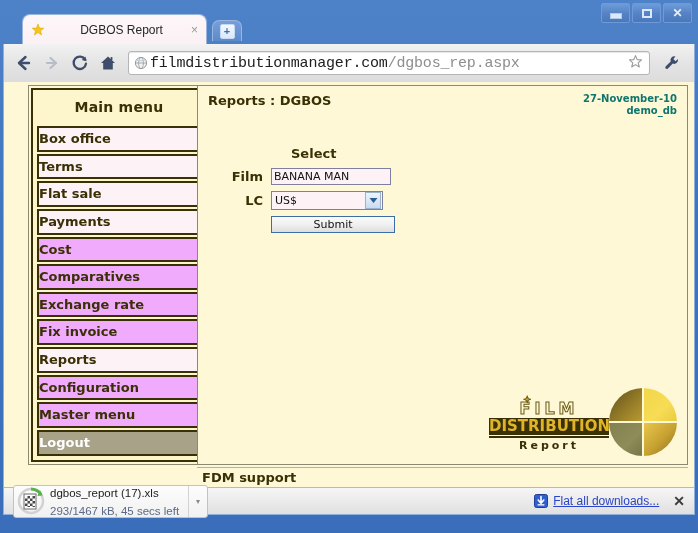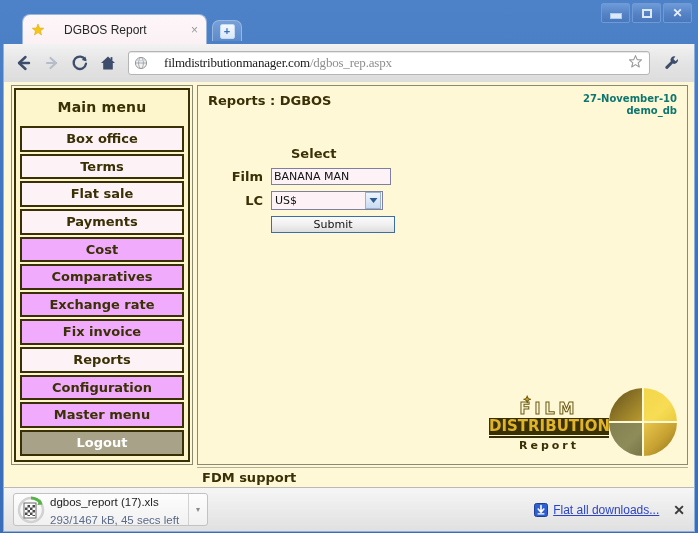--- a/index.html
+++ b/index.html
@@ -51,25 +51,26 @@
     border: 1px solid #9ab6dc; border-bottom: none;
     box-sizing: border-box;
     display:flex; align-items:center;
   }
   .tab-favicon {
     margin-left: 8px; width: 14px; height: 14px;
     display:inline-block; position:relative;
   }
   .tab-favicon svg { display:block; }
   .tab-title {
-    margin-left: 19px;
+    margin-left: 7px;
     font-size: 12px; color:#262626;
     font-family: "Liberation Sans", sans-serif;
     white-space:nowrap; overflow:hidden; text-overflow:ellipsis;
     flex: 1;
+    text-align: center;
   }
   .tab-close {
     margin-right:8px; color:#9a9a9a; font-size:12px; line-height:1;
     font-family:"Liberation Sans",sans-serif;
   }
   .newtab {
     position:absolute; left: 212px; top: 6px;
     width: 30px; height: 21px;
     background: linear-gradient(180deg,#76a0da 0%,#5d8ac9 100%);
     border-radius: 7px 7px 0 0;
@@ -103,22 +104,22 @@
   .omnibox {
     flex: 1; height: 24px; margin: 0 8px 0 6px;
     background:#fff;
     border:1px solid #b5b5b5; border-radius:3px;
     box-shadow: inset 0 1px 1px rgba(0,0,0,.10);
     display:flex; align-items:center;
     box-sizing:border-box; position:relative;
   }
   .omni-globe { margin-left:5px; display:flex; align-items:center;}
   .omni-url {
-    margin-left:16px; font-size:13px;
-    font-family:Liberation Serif, serif;
+    margin-left:2px; font-size:15px;
+    font-family:Liberation Mono, monospace;
     color:#202020; white-space:nowrap; flex:1;
     letter-spacing:-0.2px;
   }
   .omni-url .path { color:#8e8e8e; }
   .omni-star { margin-right:6px; }
   .tb-wrench { margin-right:8px; }
 
   
   .viewport {
     position:absolute; left:3px; top:82px;
@@ -129,21 +130,21 @@
     overflow:hidden;
   }
   .page {
     position:absolute; left:0; top:0; width:690px; height:403px;
     background:#FFF8D6;
     font-family:"DejaVu Sans", sans-serif;
   }
 
   
   .sidebar {
-    position:absolute; left:7px; top:3px;
+    position:absolute; left:24px; top:3px;
     width:182px; height:380px;
     border:1px solid #8a8a72;
     background:#FFF8D6;
     box-sizing:border-box;
     padding:2px;
   }
   .sidebar-inner {
     border:2px solid #3a3005;
     background:#FDF6CC;
     box-sizing:border-box;
@@ -158,21 +159,20 @@
     letter-spacing:0.2px;
   }
   .menu-btn {
     display:block;
     margin: 0 4px 2px 4px;
     border:2px solid #3a3005;
     background:#FDF3F7;
     color:#3a3005;
     font-size:13px; font-weight:bold;
     font-family:"DejaVu Sans",sans-serif;
-    text-align:center;
     padding:4px 0 4px 0;
     box-sizing:border-box;
     line-height:1.05;
   }
   .menu-btn.yellow { background:#f0abfc; }
   .menu-btn.logout { background:#A7A288; color:#FFFFFF; }
 
   
   .main {
     position:absolute; left:193px; top:3px;
@@ -304,21 +304,21 @@
   }
   .footer-text {
     position:absolute; left:198px; top:388px;
     font-size:13px; font-weight:bold; color:#3a3005;
     font-family:"DejaVu Sans",sans-serif;
   }
 
   
   .downloadbar {
     position:absolute; left:3px; top:487px;
-    width:692px; height:45px;
+    width:692px; height:28px;
     background: linear-gradient(180deg,#f6f6f6 0%,#eaeaea 55%,#e0e0e0 100%);
     border-top:1px solid #b9b9b9;
     border-left:1px solid #8fb0da; border-right:1px solid #8fb0da;
     border-bottom:1px solid #8fb0da;
     box-sizing:border-box;
     display:flex; align-items:center;
   }
   .dl-item {
     margin-left:9px;
     width:195px; height:33px;

